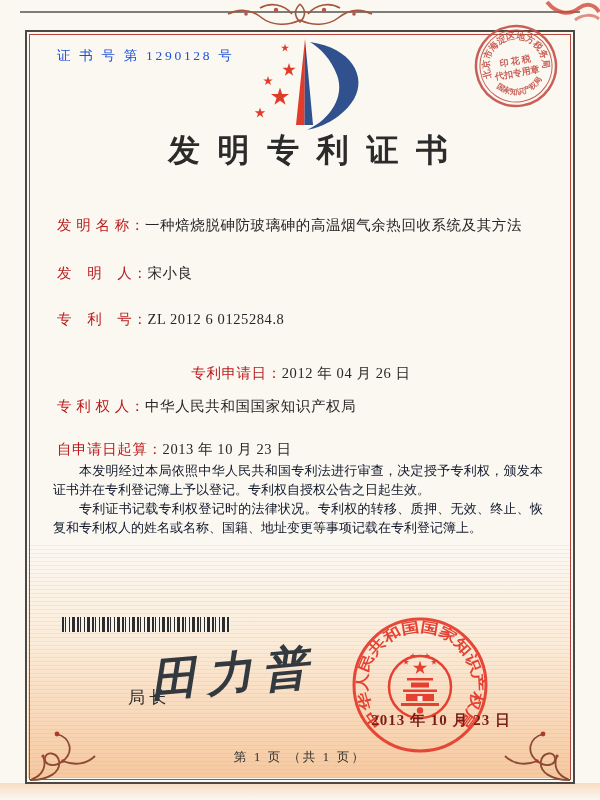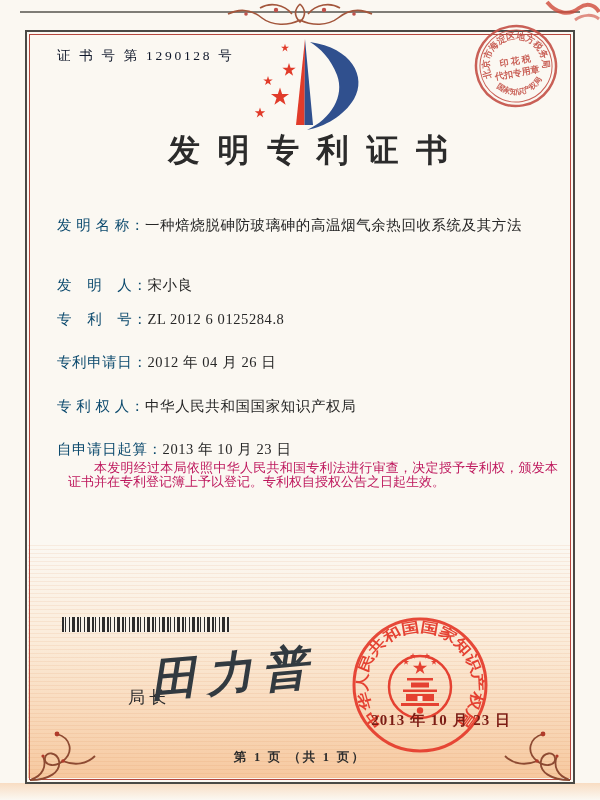--- a/index.html
+++ b/index.html
@@ -13,46 +13,46 @@
 
   
   .gradient-zone{left:28px;top:545px;width:542px;height:233px;z-index:1;
     background:linear-gradient(180deg, rgba(252,240,225,0) 0%, rgba(251,225,196,.55) 42%, rgba(246,198,155,.95) 100%);}
   .gradient-zone::after{content:"";position:absolute;inset:0;
     background:repeating-linear-gradient(0deg, rgba(210,118,58,.10) 0 1px, rgba(255,255,255,0) 1px 4px);}
   .below-frame{left:0;top:783px;width:600px;height:17px;z-index:0;
     background:linear-gradient(180deg, rgba(246,198,155,.55), rgba(251,248,242,.1));}
 
   
-  .cert-no{left:57px;top:47px;font-size:13.5px;letter-spacing:.2em;color:#0f172a;z-index:3;}
+  .cert-no{left:57px;top:47px;font-size:13.5px;letter-spacing:.2em;color:#1d4ed8;z-index:3;}
   .logo{left:250px;top:33px;z-index:3;}
   .doc-title{left:0;top:129px;width:600px;text-align:center;font-size:32px;font-weight:600;
     letter-spacing:.55em;text-indent:.55em;color:#2b2b2b;z-index:3;padding-left:8px;}
 
   
   .field{left:57px;width:488px;font-size:14.5px;color:#272727;z-index:3;letter-spacing:.04em;}
-  .field .lbl{color:#0c4a6e;font-family:Liberation Serif, serif;}
-  .f0{top:216px;} .f1{top:276px;} .f2{top:310px;} .f3{top:353px;} .f4{top:397px;} .f5{top:440px;}
+  .field .lbl{color:#b91c1c;font-family:Liberation Serif, serif;}
+  .f0{top:216px;} .f1{top:264px;} .f2{top:310px;} .f3{top:364px;text-align:center;} .f4{top:397px;} .f5{top:440px;}
 
   
-  .body-text{left:68px;top:461px;width:490px;z-index:3;font-size:13px;line-height:14px;
-    color:#be185d;text-align:justify;}
+  .body-text{left:53px;top:461px;width:490px;z-index:3;font-size:13px;line-height:19px;
+    color:#0f172a;text-align:justify;}
   .body-text p{margin:0;text-indent:2em;}
 
   
   .barcode{left:62px;top:617px;width:168px;height:15px;z-index:3;
     background:repeating-linear-gradient(90deg,#2c2c2c 0 2px,#f7f2ea 2px 3px,#2c2c2c 3px 4px,#f7f2ea 4px 7px,#2c2c2c 7px 8px,#f7f2ea 8px 10px,#2c2c2c 10px 13px,#f7f2ea 13px 15px);}
   .sig-role{left:128px;top:686px;font-size:17px;color:#2d2d2d;letter-spacing:.25em;z-index:4;}
   .sig-name{left:150px;top:642px;width:190px;font-size:46px;font-style:italic;font-weight:600;
     letter-spacing:10px;color:#323a40;transform:rotate(-5deg);z-index:4;}
   .office-seal{left:345px;top:612px;z-index:4;}
   .seal-date{left:368px;top:711px;width:146px;text-align:center;font-size:15px;font-weight:700;
     letter-spacing:1px;color:#7c1d15;z-index:5;}
   .footer{left:0;top:749px;width:600px;text-align:center;font-size:12.5px;letter-spacing:.18em;
-    color:#2e2e2e;z-index:4;font-weight:bold;}
+    color:#2e2e2e;z-index:4;}
 
   .tax-stamp{left:472px;top:22px;transform:rotate(-10deg);z-index:4;opacity:.92;}
   .top-ornament{left:0;top:0;z-index:2;}
   .tr-ornament{left:545px;top:0;z-index:2;}
   .corner-fl{z-index:4;}
   .fl-left{left:27px;top:726px;}
   .fl-right{left:501px;top:726px;transform:scaleX(-1);}
 </style>
 </head>
 <body>
@@ -127,20 +127,21 @@
 
 <div class="abs field f0"><span class="lbl">发 明 名 称：</span><span>一种焙烧脱砷防玻璃砷的高温烟气余热回收系统及其方法</span></div>
 <div class="abs field f1"><span class="lbl">发　明　人：</span><span>宋小良</span></div>
 <div class="abs field f2"><span class="lbl">专　利　号：</span><span>ZL 2012 6 0125284.8</span></div>
 <div class="abs field f3"><span class="lbl">专利申请日：</span><span>2012 年 04 月 26 日</span></div>
 <div class="abs field f4"><span class="lbl">专 利 权 人：</span><span>中华人民共和国国家知识产权局</span></div>
 <div class="abs field f5"><span class="lbl">自申请日起算：</span><span>2013 年 10 月 23 日</span></div>
 
 <div class="abs body-text">
   <p>本发明经过本局依照中华人民共和国专利法进行审查，决定授予专利权，颁发本证书并在专利登记簿上予以登记。专利权自授权公告之日起生效。</p>
+  <p>专利证书记载专利权登记时的法律状况。专利权的转移、质押、无效、终止、恢复和专利权人的姓名或名称、国籍、地址变更等事项记载在专利登记簿上。</p>
 </div>
 
 <div class="abs barcode"></div>
 
 <div class="abs sig-role">局长</div>
 <div class="abs sig-name">田力普</div>
 
 <svg class="abs office-seal" width="150" height="150" viewBox="0 0 150 150">
   <defs>
       <path id="sealRing" d="M33.2,105.6 A53,53 0 1 1 116.8,105.6"></path>

